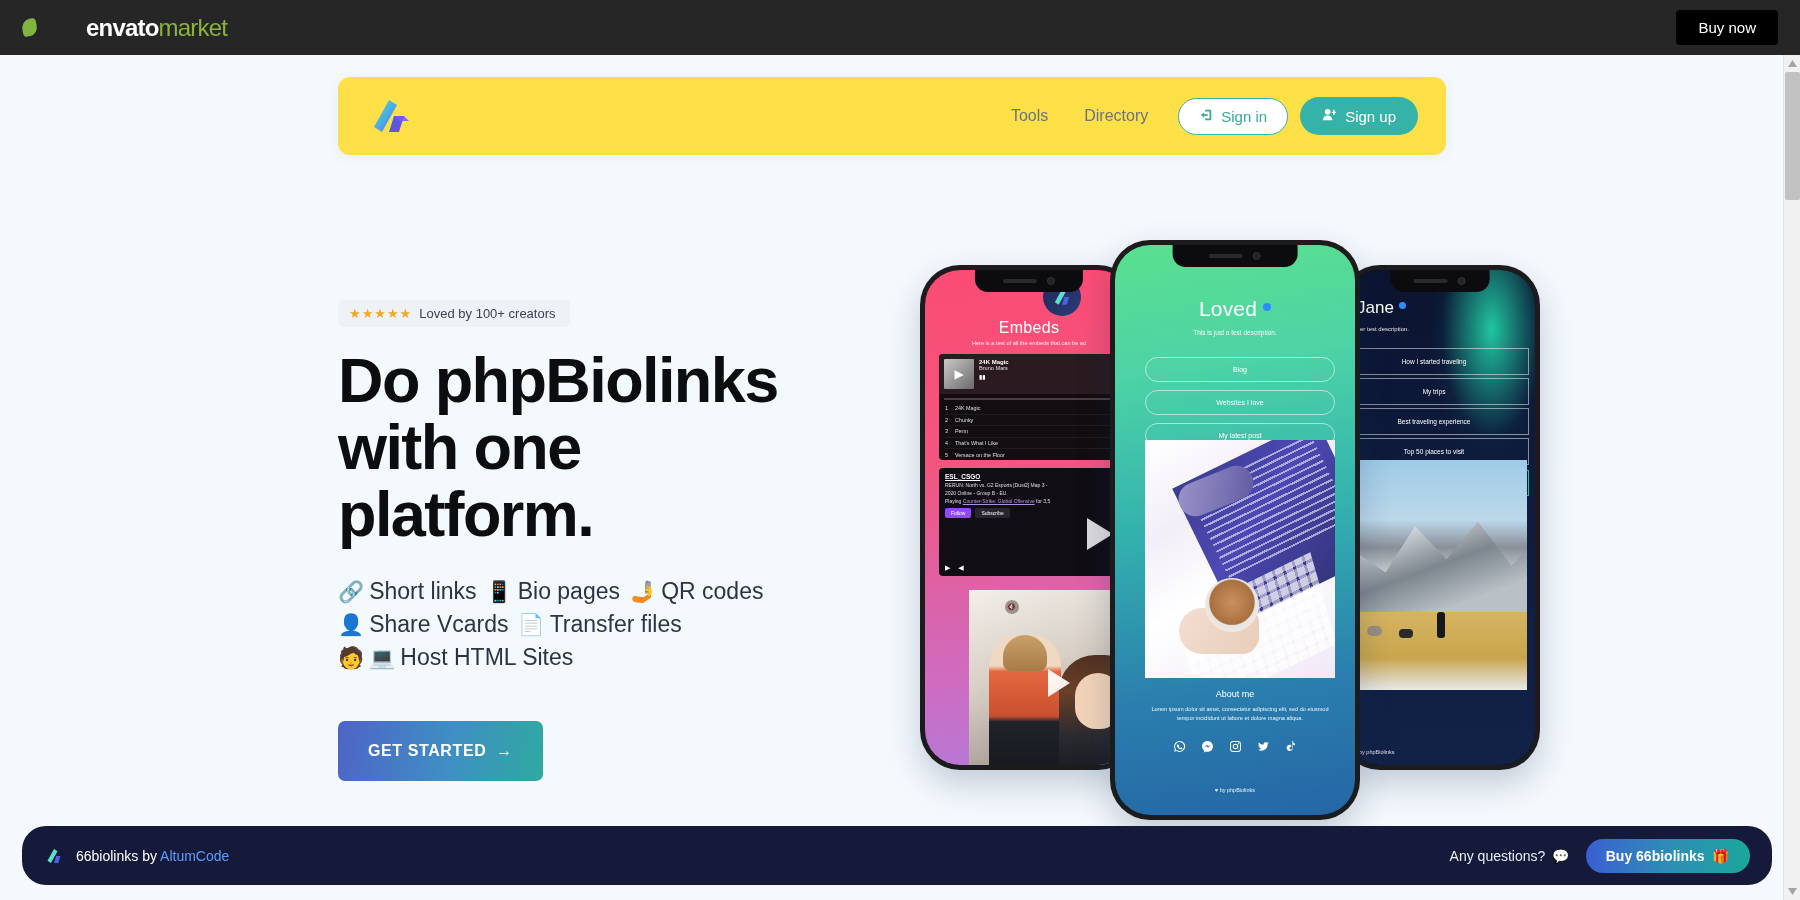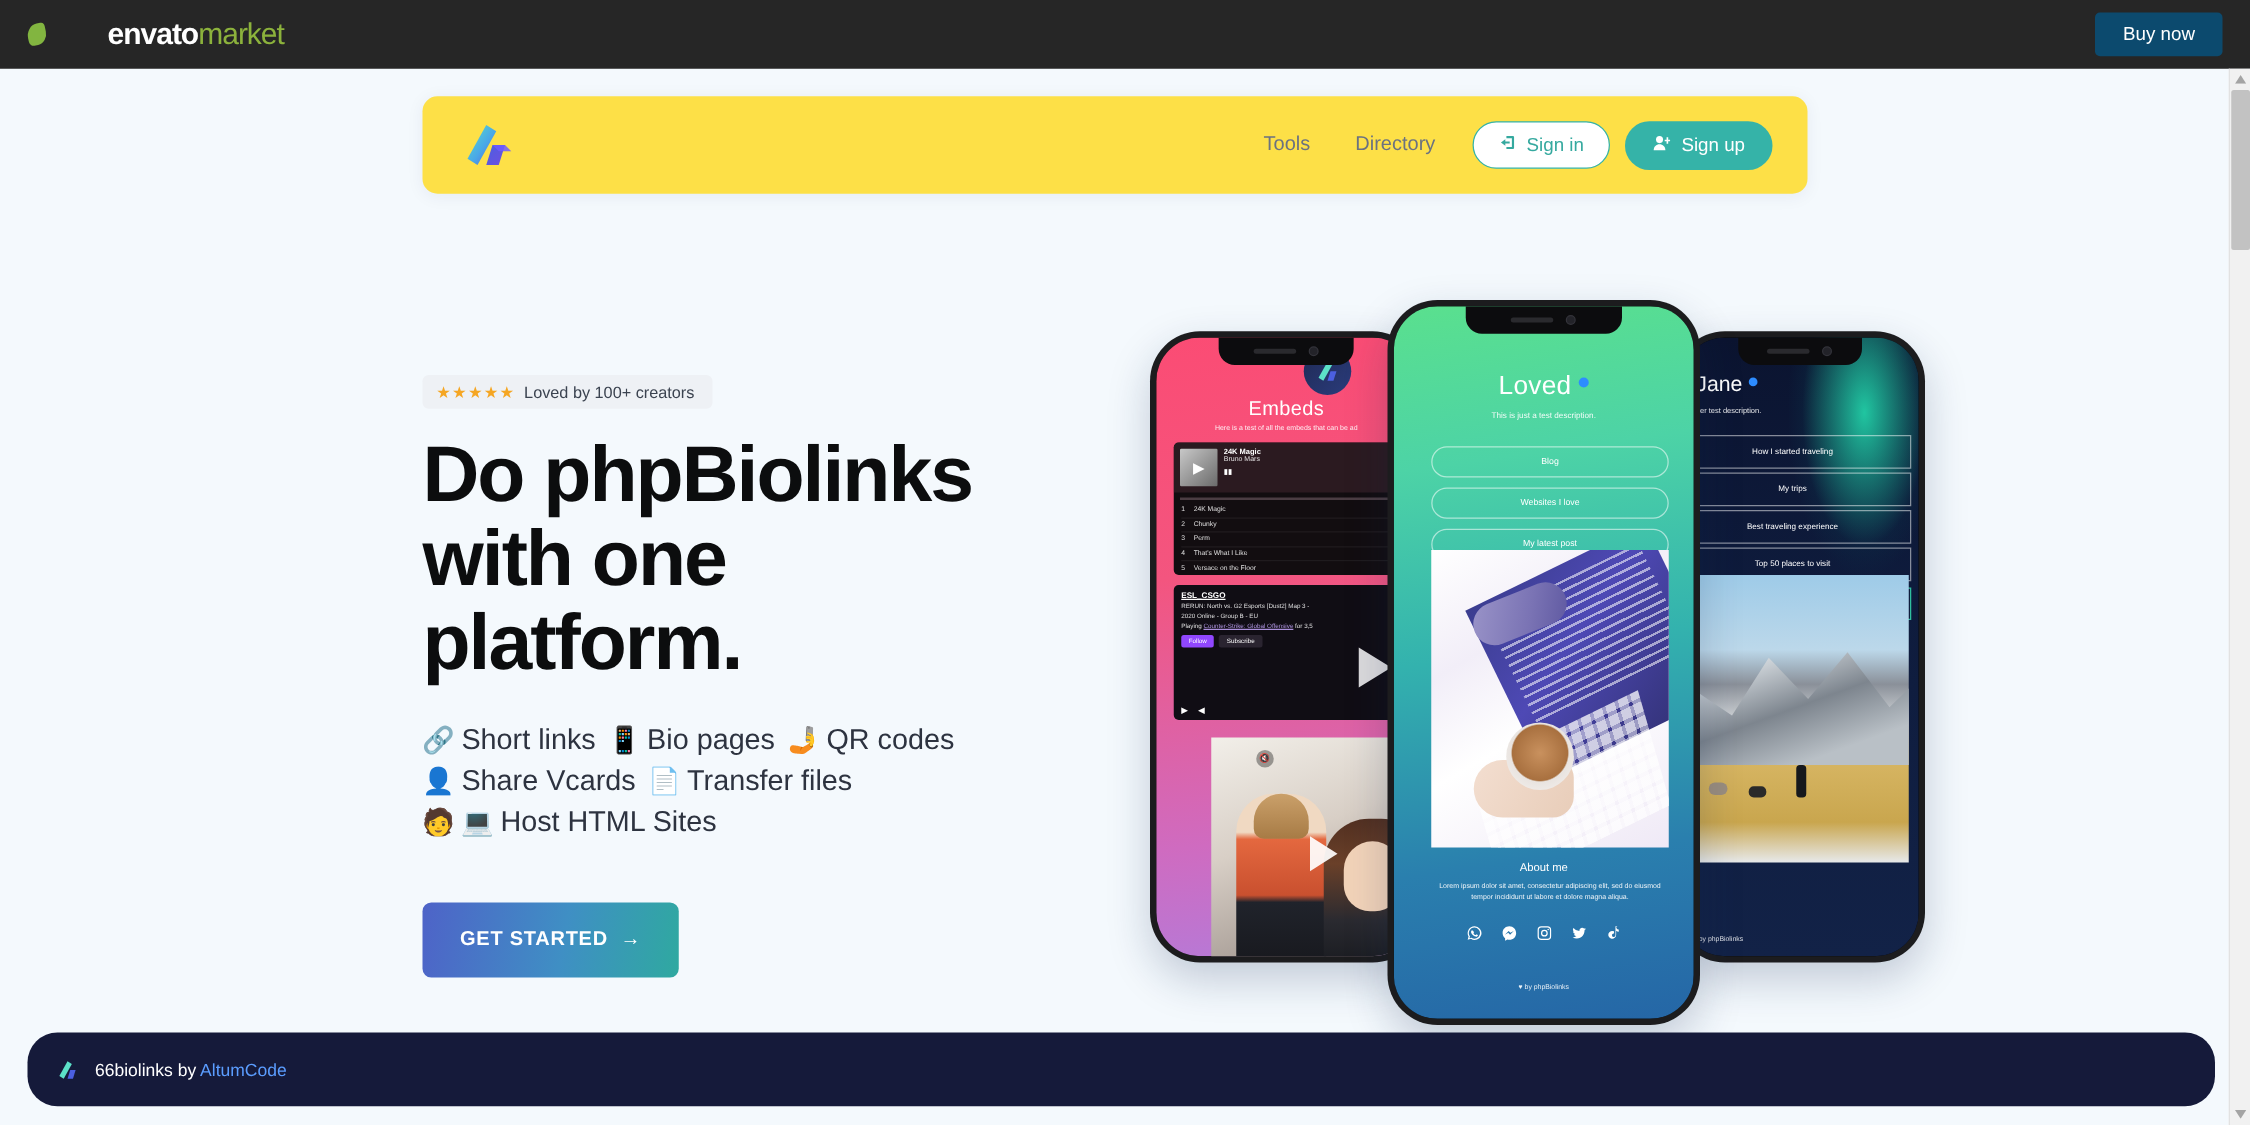--- a/index.html
+++ b/index.html
@@ -23,21 +23,21 @@
   .envato-leaf {
     width: 15px; height: 17px; background: #82b540;
     border-radius: 60% 20% 55% 25%;
     transform: rotate(-12deg);
     margin-right: 3px;
   }
   .envato-word { font-size: 24px; font-weight: bold; letter-spacing: -0.8px; }
   .envato-word .w { color: #ffffff; margin-left: 44px; }
   .envato-word .g { color: #8cb23c; font-weight: normal; }
   .buy-now {
-    background: #0c4a6e; color: #fff; border: none;
+    background: #000000; color: #fff; border: none;
     font-size: 15px; font-family: "Liberation Sans", sans-serif;
     padding: 9px 22px; border-radius: 4px; cursor: pointer;
   }
 
   
   .page {
     position: absolute; top: 55px; left: 0;
     width: 1800px; height: 845px;
     background: #f4f9fd;
     overflow: hidden;
@@ -539,20 +539,30 @@
   </div>
 
   <div class="bottombar">
     <div class="bb-logo">
       <svg width="20" height="20" viewBox="0 0 46 46">
         <polygon points="23,7 31,12 16,39 8,34" fill="#5ce1c8"></polygon>
         <polygon points="28,23 38,23 33,39 23,39" fill="#4b5fe0"></polygon>
       </svg>
     </div>
     <div class="bb-text"><span>66biolinks by </span><span class="brand">AltumCode</span></div>
+    <div class="bb-right">
+      <span class="bb-q">
+          <span>Any questions?</span>
+          <span>💬</span>
+        </span>
+      <button class="bb-buy">
+          <span>Buy 66biolinks</span>
+          <span>🎁</span>
+        </button>
+    </div>
   </div>
 
 </div>
 
 <div class="scrollbar">
   <div class="sb-arrow">
     <svg width="9" height="7" viewBox="0 0 9 7">
         <polygon points="4.5,0 9,7 0,7" fill="#666"></polygon>
       </svg>
   </div>

